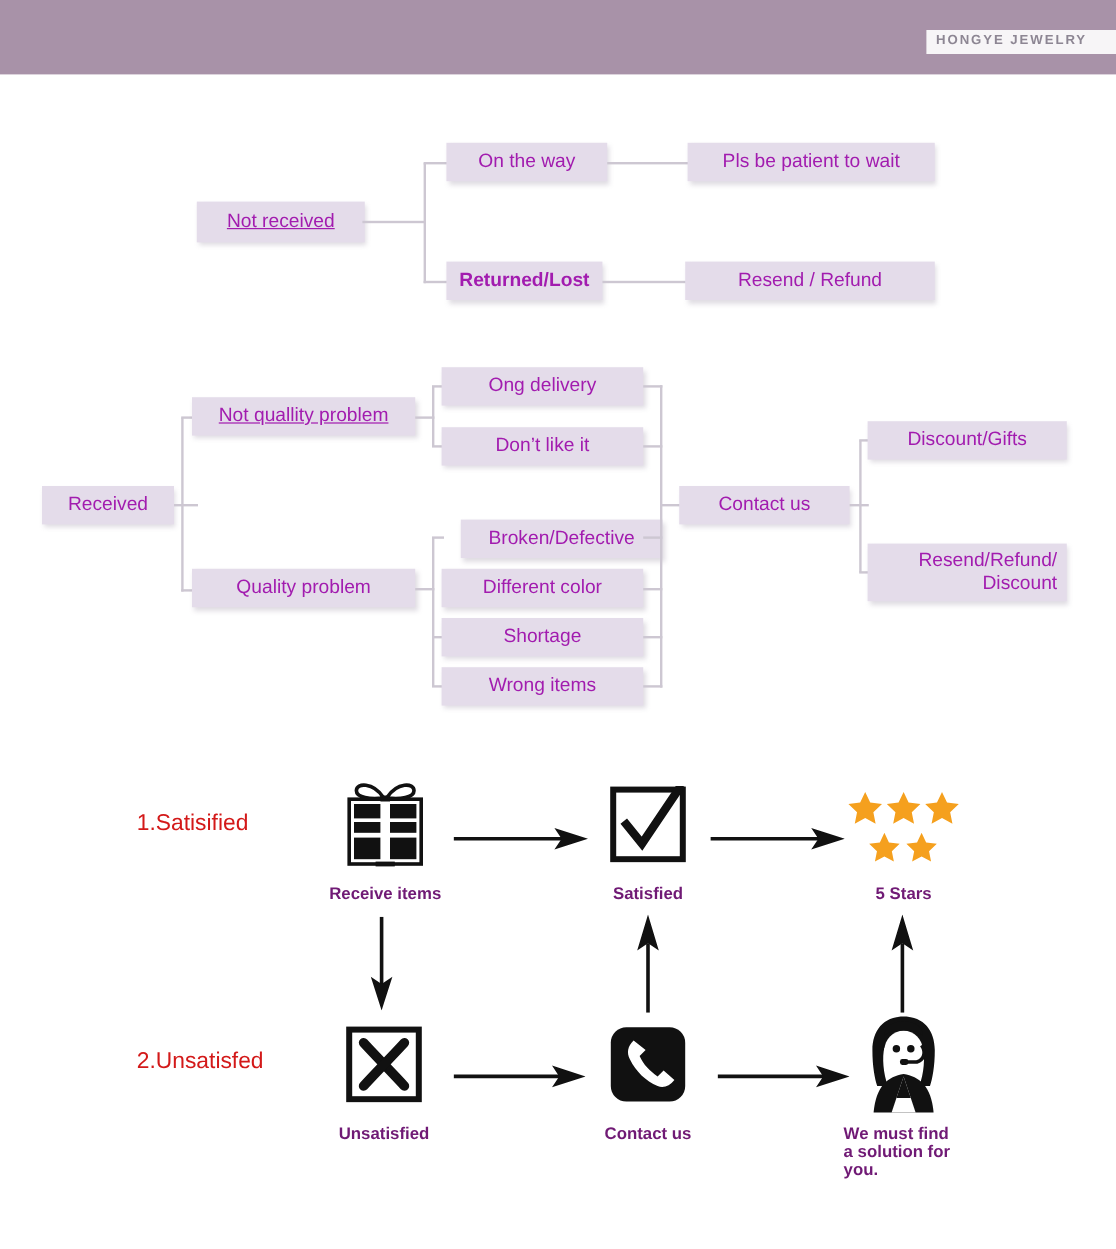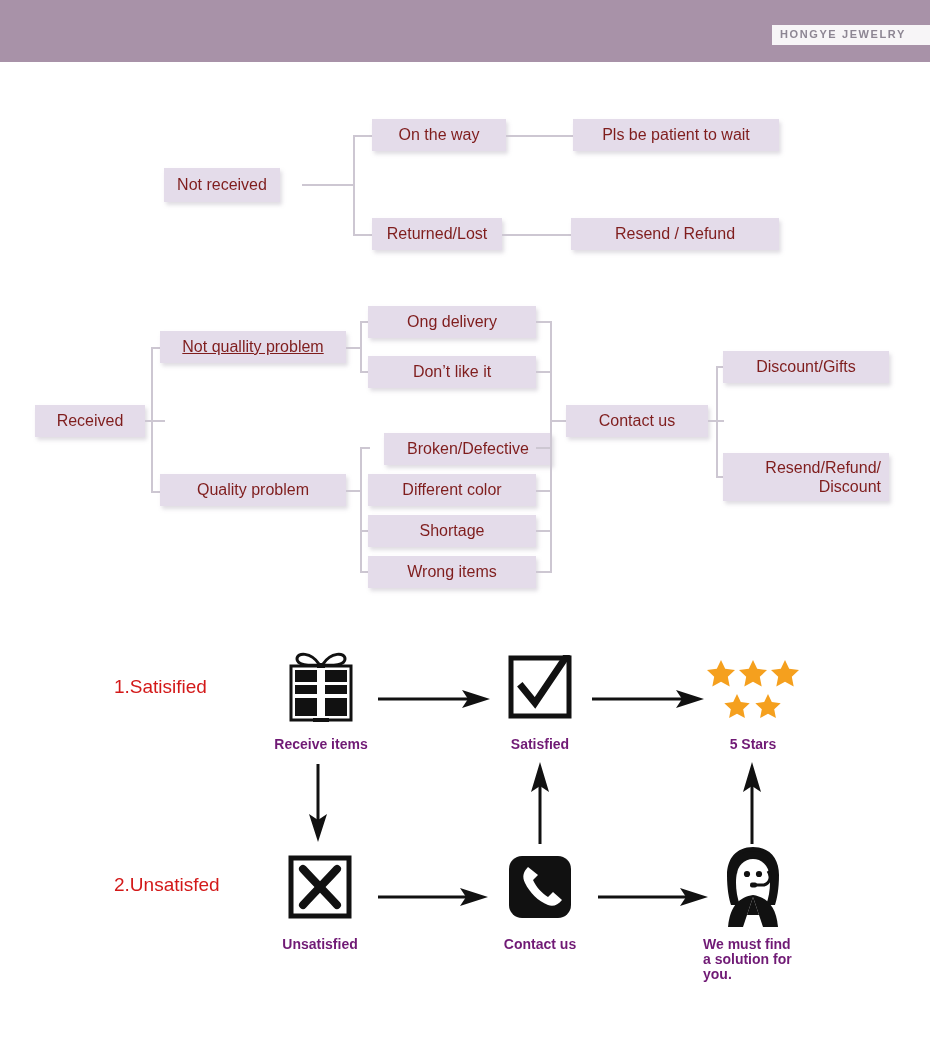--- a/index.html
+++ b/index.html
@@ -48,21 +48,21 @@
     letter-spacing: 1.6px;
     color: #8d8693;
     white-space: nowrap;
   }
 
   
   .node {
     position: absolute;
     background: #e4dcea;
     box-shadow: 2px 3px 4px rgba(150,140,160,0.30);
-    color: #7f1d1d;
+    color: #a21caf;
     font-size: 16px;
     display: flex;
     align-items: center;
     justify-content: center;
     text-align: center;
     box-sizing: border-box;
     padding: 16px 8px;
   }
   .node.left-align {
     justify-content: flex-start;
@@ -105,35 +105,35 @@
 <body>
 
 <div class="header">
   <div class="brand-badge">
     <span>HONGYE JEWELRY</span>
   </div>
 </div>
 
 <div>
 
-  <div class="node" style="left:164px; top:168px; width:116px; height:34px;">Not received</div>
+  <div class="node" style="left:164px; top:168px; width:140px; height:34px;text-decoration:underline;">Not received</div>
 
   <div class="ln lnh" style="left:302px; top:184px; width:52px;"></div>
 
   <div class="ln lnv" style="left:353px; top:136px; height:100px;"></div>
 
   <div class="ln lnh" style="left:353px; top:135px; width:22px;"></div>
 
   <div class="ln lnh" style="left:353px; top:234px; width:20px;"></div>
 
   <div class="node" style="left:372px; top:119px; width:134px; height:32px;">On the way</div>
   <div class="ln lnh" style="left:506px; top:135px; width:68px;"></div>
   <div class="node" style="left:573px; top:119px; width:206px; height:32px;">Pls be patient to wait</div>
 
-  <div class="node" style="left:372px; top:218px; width:130px; height:32px;">Returned/Lost</div>
+  <div class="node" style="left:372px; top:218px; width:130px; height:32px;font-weight:bold;">Returned/Lost</div>
   <div class="ln lnh" style="left:502px; top:234px; width:70px;"></div>
   <div class="node" style="left:571px; top:218px; width:208px; height:32px;">Resend / Refund</div>
 </div>
 
 <div>
 
   <div class="node" style="left:35px; top:405px; width:110px; height:32px;">Received</div>
   <div class="ln lnh" style="left:145px; top:420px; width:20px;"></div>
   <div class="ln lnv" style="left:151px; top:348px; height:145px;"></div>
   <div class="ln lnh" style="left:151px; top:347px; width:14px;"></div>

